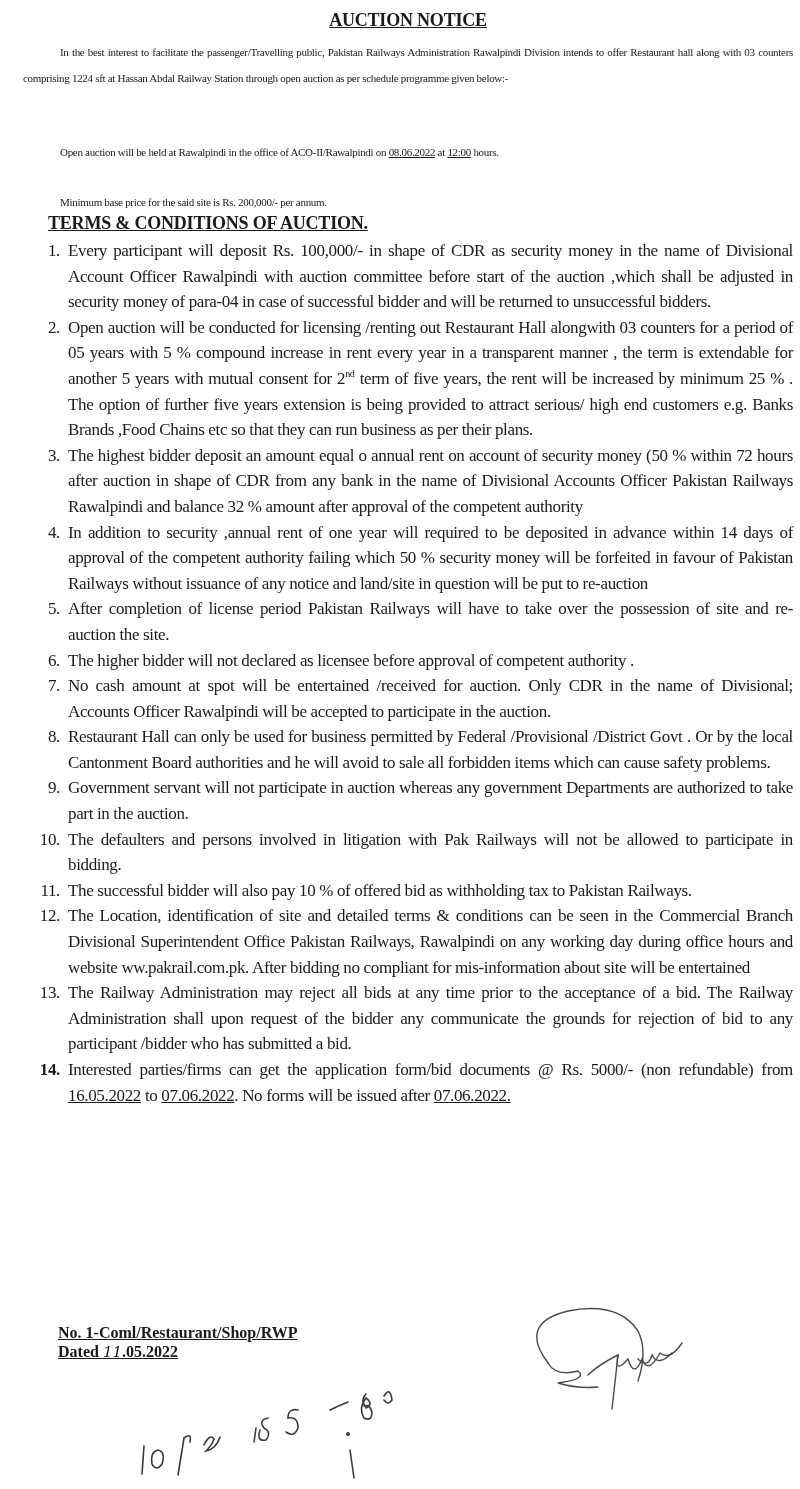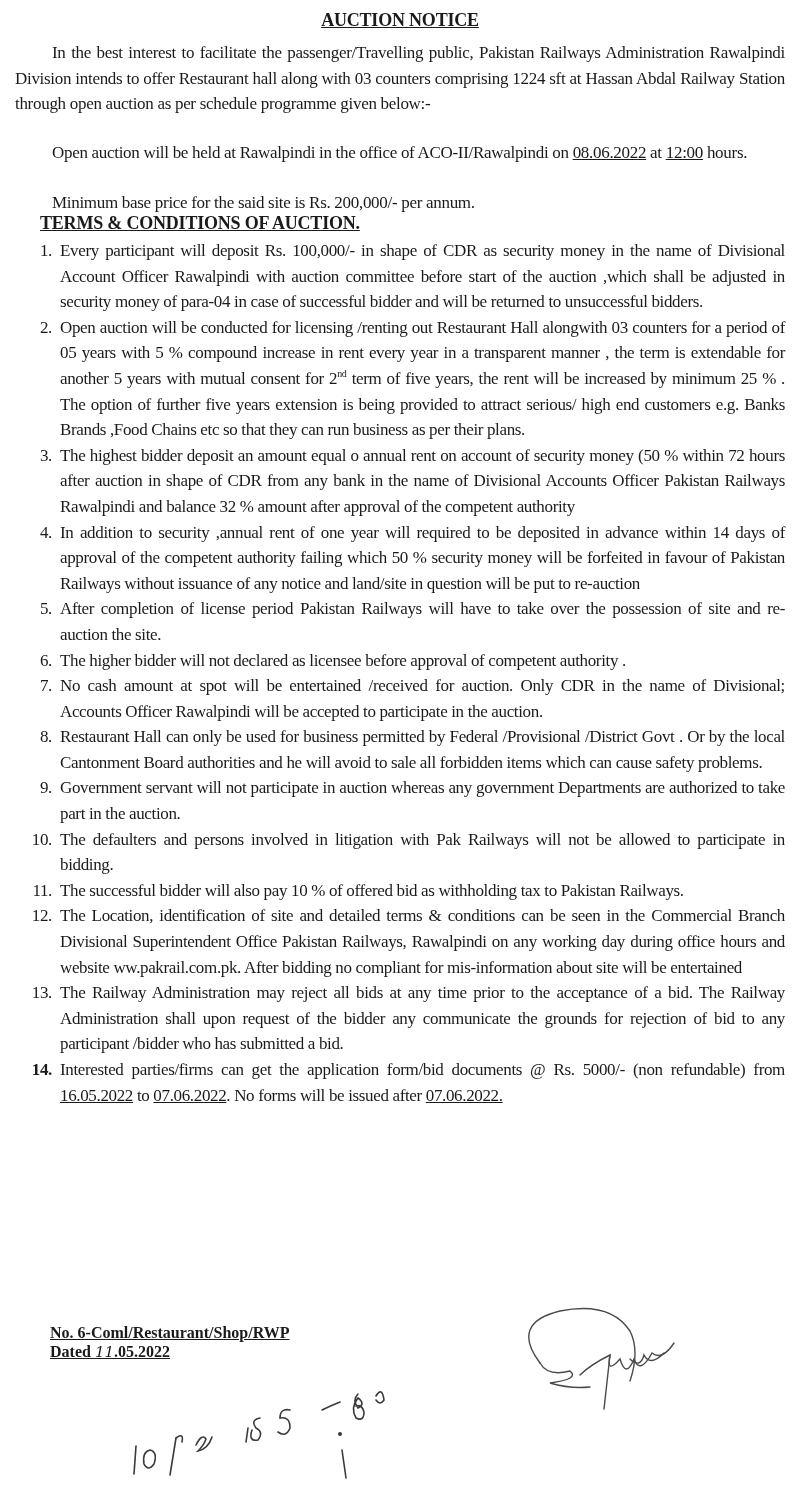--- a/index.html
+++ b/index.html
@@ -1,29 +1,29 @@
 <!DOCTYPE html>
 <html><head>
 <meta charset="utf-8">
 <style>
   html, body { margin: 0; padding: 0; background: #ffffff; }
   body {
     width: 800px; height: 1489px; position: relative; overflow: hidden;
     font-family: "Liberation Serif", "DejaVu Serif", serif;
     color: #1a1a1a;
   }
-  .page { position: absolute; left: 0; top: 0; width: 676px; height: 1489px; }
+  .page { position: absolute; left: 8px; top: 0; width: 676px; height: 1489px; }
   .title {
     position: absolute; top: 10px; left: 0; width: 800px; text-align: center;
     font-weight: bold; font-size: 18px; text-decoration: underline;
     letter-spacing: -0.2px;
   }
   .para {
     position: absolute; left: 15px; width: 770px;
-    font-size: 17px; line-height: 25.5px; text-align: justify;
+    font-size: 11px; line-height: 25.5px; text-align: justify;
     letter-spacing: -0.3px;
   }
   .para.indent { text-indent: 37px; }
   .p1 { top: 40px; }
   .p2 { top: 140px; }
   .p3 { top: 190px; left: 52px; width: 733px; }
   .u { font-weight: normal; text-decoration: underline; }
   .terms-title {
     position: absolute; top: 213px; left: 0; width: 800px; text-align: left;
     font-weight: bold; font-size: 18px; text-decoration: underline;
@@ -130,21 +130,21 @@
       <span class="num">13.</span>
       <span class="txt">The Railway Administration may reject all bids at any time prior to the acceptance of a bid. The Railway Administration shall upon request of the bidder any communicate the grounds for rejection of bid to any participant /bidder who has submitted a bid.</span>
     </div>
     <div class="term">
       <span class="num bold">14.</span>
       <span class="txt"><span>Interested parties/firms can get the application form/bid documents @ Rs. 5000/- (non refundable) from </span><span class="u">16.05.2022</span><span> to </span><span class="u">07.06.2022</span><span>. No forms will be issued after </span><span class="u">07.06.2022.</span></span>
     </div>
   </div>
 
   <div class="ref">
-    <div>No. 6-Coml/Restaurant/Shop/RWP</div>
+    <div>No. 1-Coml/Restaurant/Shop/RWP</div>
     <div><span>Dated </span><span class="hand">11</span><span>.05.2022</span></div>
   </div>
 
   <svg class="hand-svg" style="left:120px; top:1350px;" width="290" height="130" viewBox="0 0 290 130">
     <g fill="none" stroke="#3a3a3a" stroke-width="1.6" stroke-linecap="round">
       <path d="M16 96 L14 124"></path>
       <path d="M30 100 q-8 2 -6 14 q4 8 10 0 q4 -12 -4 -14"></path>
       <path d="M56 88 L50 125"></path>
       <path d="M56 88 q8 -6 6 4"></path>
       <path d="M76 95 q6 -12 10 -6 q-2 6 -8 12 q10 -2 14 -14"></path>

